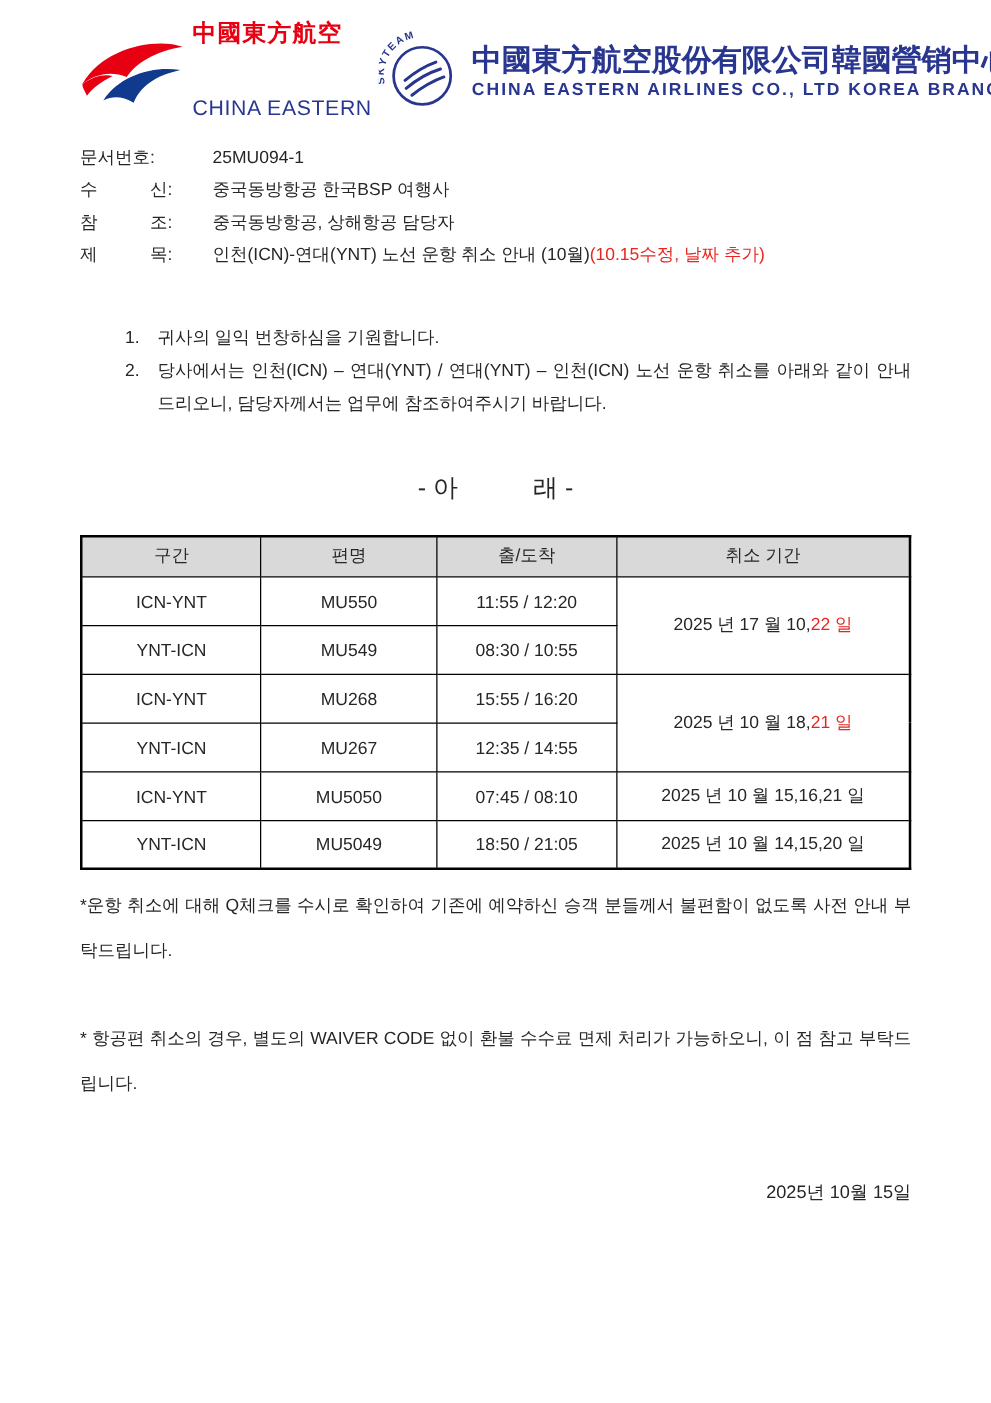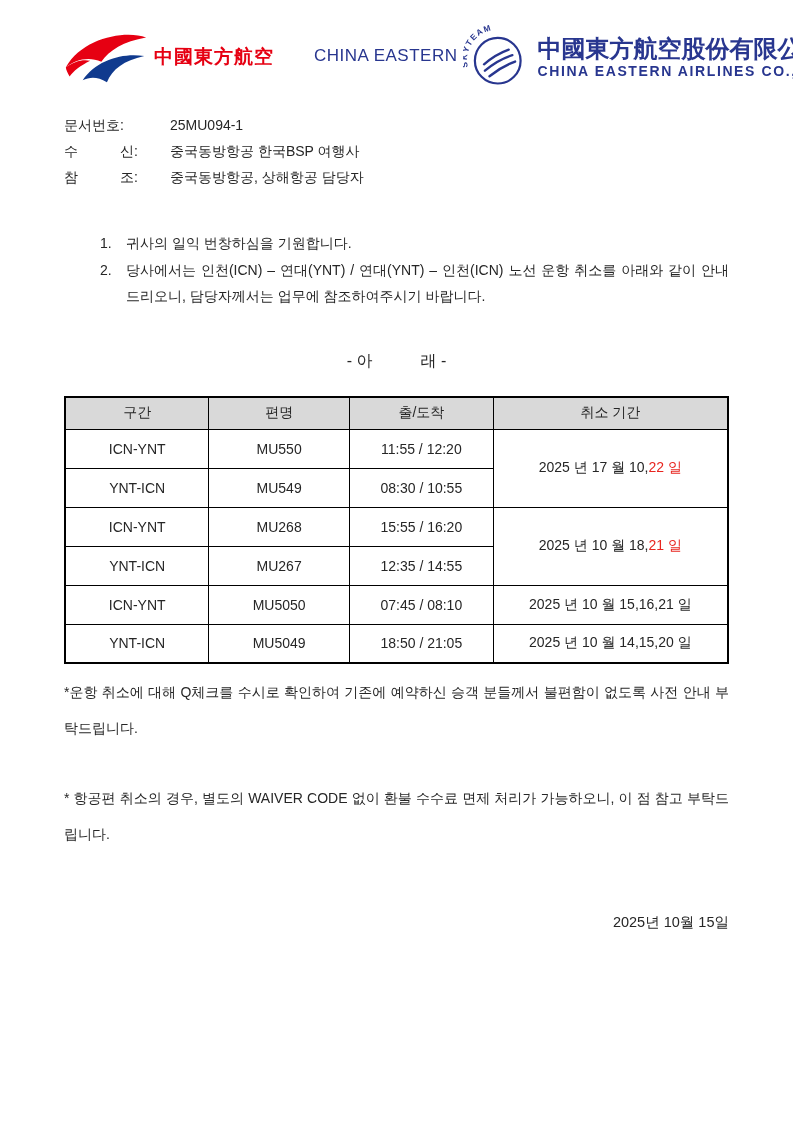--- a/index.html
+++ b/index.html
@@ -6,42 +6,42 @@
   html,body { background:#ffffff; }
   body { font-family:"Liberation Sans","DejaVu Sans",sans-serif; color:#262626; }
   .page {
     width:793px; min-height:1122px; margin:0 auto; background:#fff;
     padding:20px 64px 40px 64px; position:relative;
   }
 
   
   .letterhead { display:flex; align-items:center; gap:10px; height:74px; }
   .logo-left { display:flex; align-items:center; gap:6px; flex:0 0 auto; }
-  .logo-text { display:flex; flex-direction:row; line-height:1.05;gap:40px; }
+  .logo-text { display:flex; flex-direction:column; line-height:1.05;gap:40px; }
   .logo-cn { color:#e60012; font-weight:700; font-size:19px; letter-spacing:1px; white-space:nowrap; }
   .logo-en { color:#28368f; font-weight:400; font-size:17px; letter-spacing:0.5px; white-space:nowrap; }
   .company { display:flex; flex-direction:column; justify-content:center; line-height:1.15; min-width:0; }
   .company-cn { color:#28368f; font-weight:700; font-size:24px; white-space:nowrap; }
   .company-en { color:#28368f; font-weight:600; font-size:14px; letter-spacing:1.6px; white-space:nowrap; }
 
   
   .meta { margin-top:18px; font-size:14px; }
   .meta-row { display:flex; line-height:26px; }
   .meta-label { display:inline-block; min-width:106px; white-space:pre; }
   .meta-value { white-space:nowrap; }
   .red { color:#e8251f; }
 
   
   .body-list { margin-top:40px; padding-left:36px; font-size:14px; }
   .body-item { display:flex; line-height:26px; margin-bottom:1px; }
   .body-num { flex:0 0 26px; }
   .body-text { flex:1; text-align:justify; }
 
   
-  .divider { margin:42px 0 24px 0; text-align:center; font-size:16px; white-space:pre; }
+  .divider { margin:42px 0 24px 0; text-align:center; font-size:20px; white-space:pre; }
 
   
   table.cxl { width:100%; border-collapse:collapse; border:2px solid #000; table-layout:fixed; margin-top:6px; }
   table.cxl th, table.cxl td {
     border:1px solid #000; text-align:center; vertical-align:middle;
     font-size:14px; font-weight:400; padding:6px 2px;
   }
   table.cxl th { background:#d9d9d9; height:32px; }
   table.cxl td { height:39px; }
   col.c-route  { width:21.7%; }
@@ -95,20 +95,24 @@
       <span class="meta-label">문서번호:</span>
       <span class="meta-value">25MU094-1</span>
     </div>
     <div class="meta-row">
       <span class="meta-label">수　　　신:</span>
       <span class="meta-value">중국동방항공 한국BSP 여행사</span>
     </div>
     <div class="meta-row">
       <span class="meta-label">참　　　조:</span>
       <span class="meta-value">중국동방항공, 상해항공 담당자</span>
+    </div>
+    <div class="meta-row">
+      <span class="meta-label">제　　　목:</span>
+      <span class="meta-value"><span>인천(ICN)-연대(YNT) 노선 운항 취소 안내 (10월)</span><span class="red">(10.15수정, 날짜 추가)</span></span>
     </div>
   </section>
 
   <section class="body-list">
     <div class="body-item">
       <span class="body-num">1.</span>
       <span class="body-text">귀사의 일익 번창하심을 기원합니다.</span>
     </div>
     <div class="body-item">
       <span class="body-num">2.</span>

